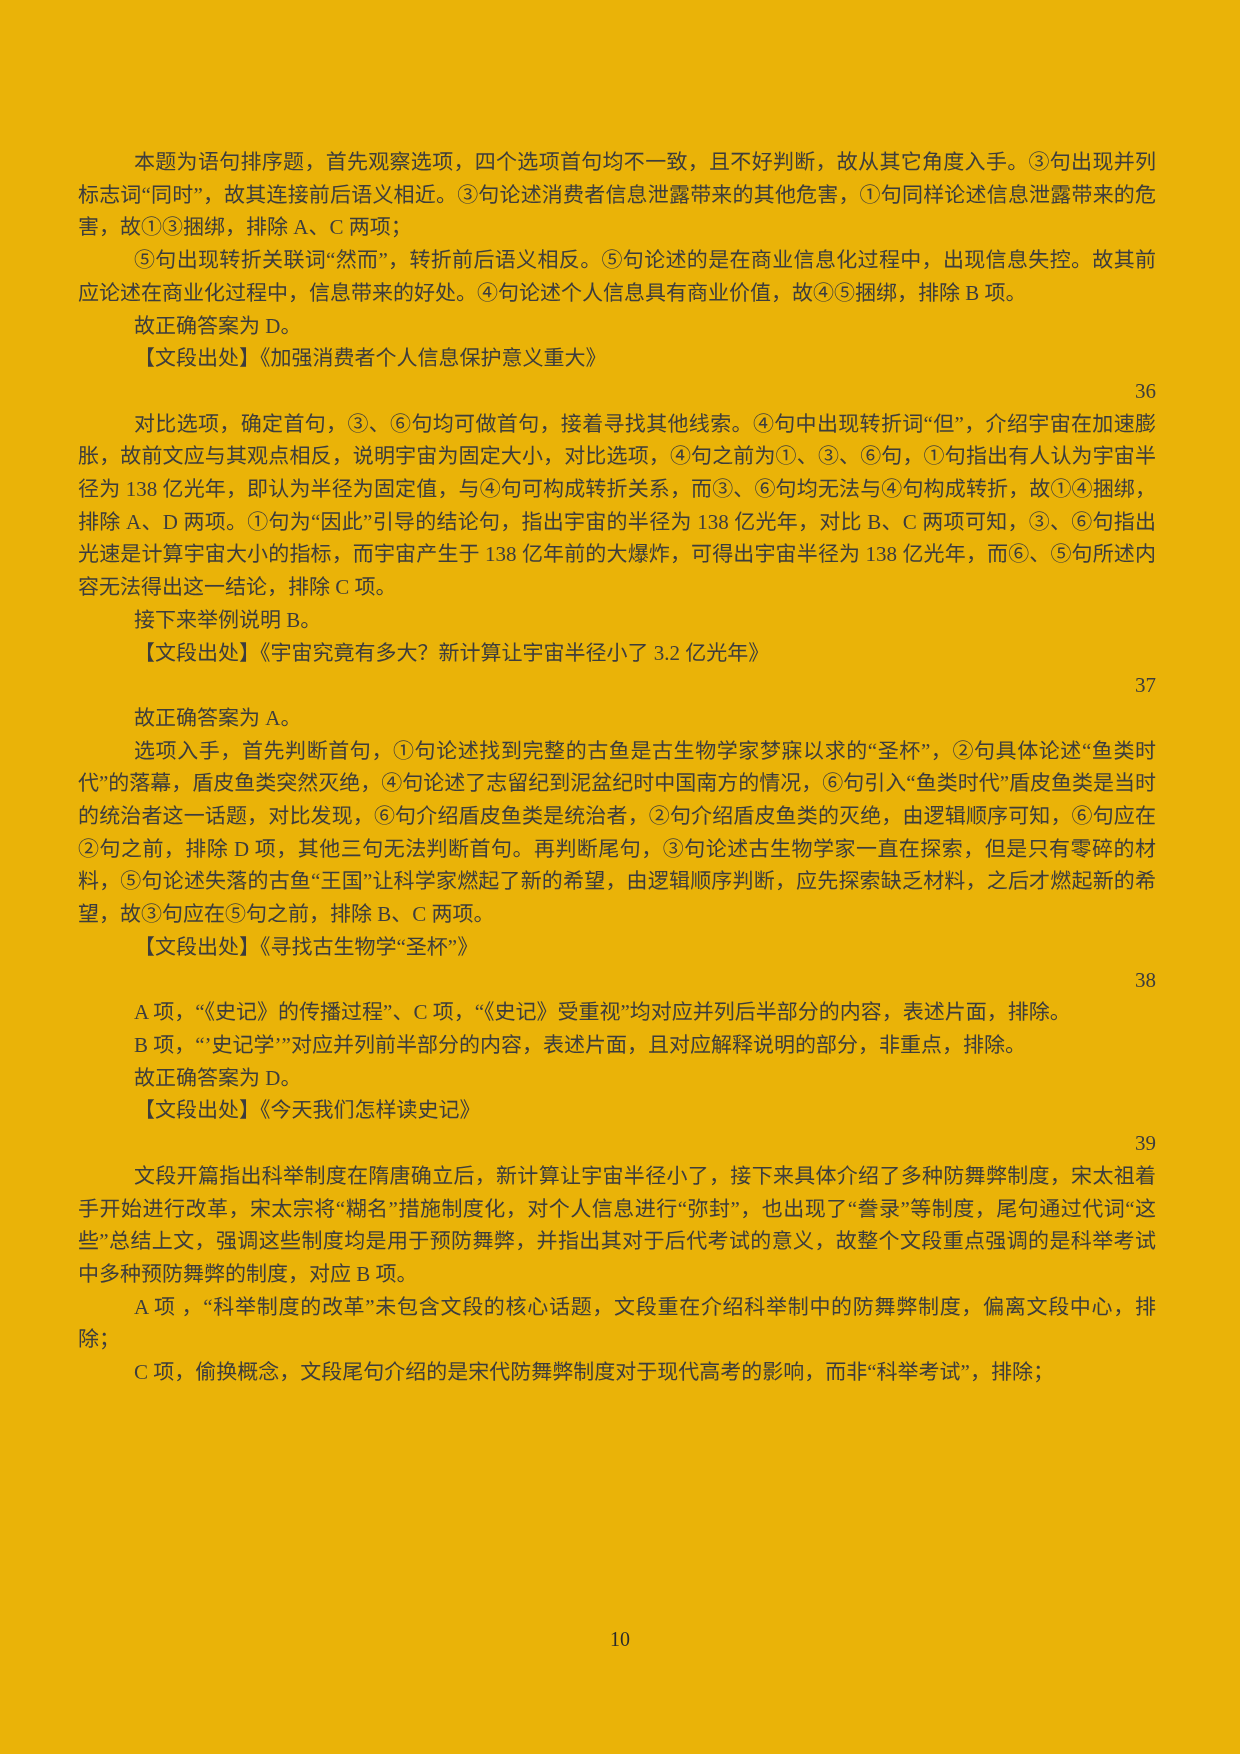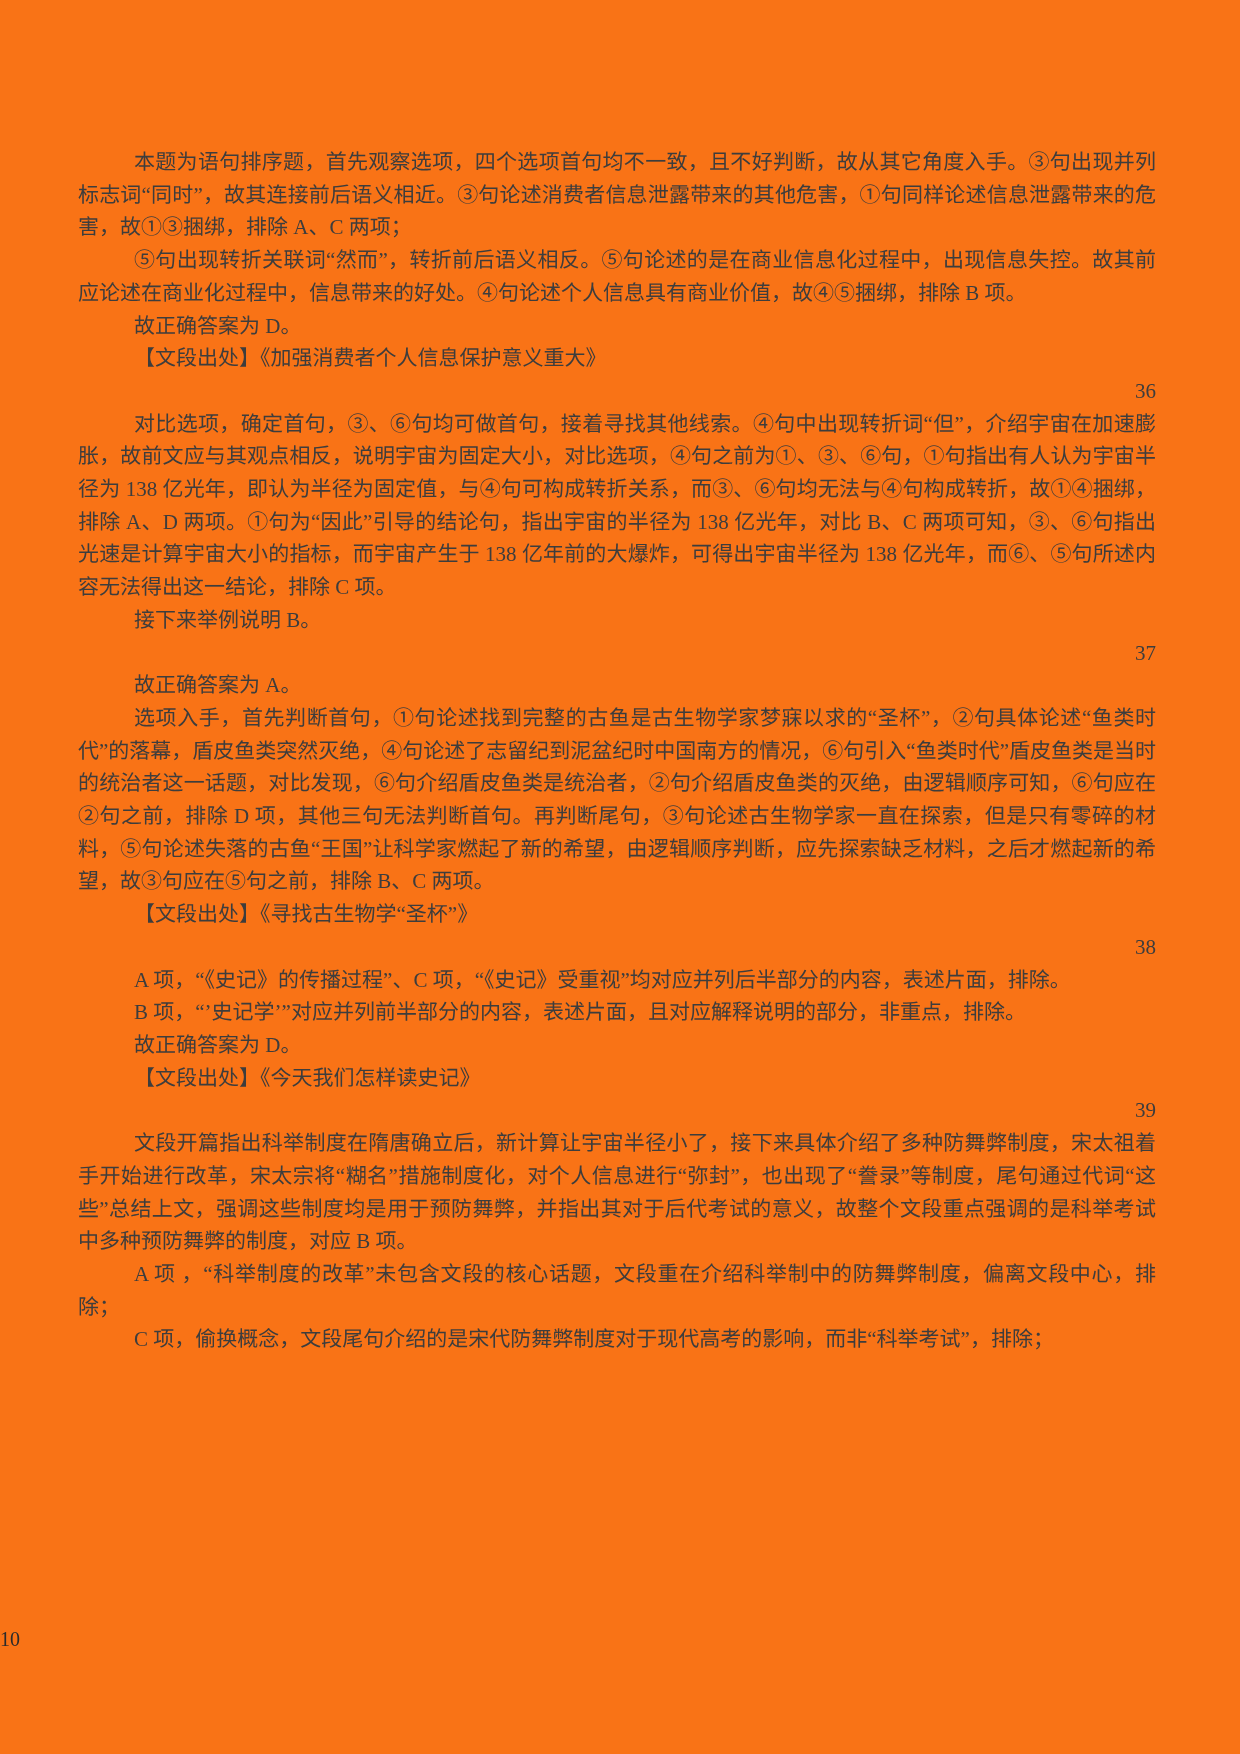--- a/index.html
+++ b/index.html
@@ -12,21 +12,21 @@
     height: 1754px;
     position: relative;
     font-family: "Liberation Serif", "DejaVu Serif", serif;
     overflow: hidden;
   }
   .page {
     position: absolute;
     left: 0; top: 0;
     width: 1240px;
     height: 1754px;
-    background: #f97316;
+    background: #eab308;
   }
   .content {
     position: absolute;
     left: 78px;
     top: 146px;
     width: 1078px;
   }
   p.doc-line {
     margin: 0;
     padding: 0;
@@ -40,37 +40,38 @@
     font-weight: 400;
   }
   p.q-number {
     text-align: right;
   }
   .footer {
     position: absolute;
     top: 1628px;
     left: 0;
     width: 1240px;
-    text-align: left;
+    text-align: center;
     font-size: 20px;
     color: #2b2b2b;
   }
 </style>
 </head>
 <body>
 
 <div class="page">
   <div class="content">
     <p class="doc-line">本题为语句排序题，首先观察选项，四个选项首句均不一致，且不好判断，故从其它角度入手。③句出现并列标志词“同时”，故其连接前后语义相近。③句论述消费者信息泄露带来的其他危害，①句同样论述信息泄露带来的危害，故①③捆绑，排除 A、C 两项；</p>
     <p class="doc-line">⑤句出现转折关联词“然而”，转折前后语义相反。⑤句论述的是在商业信息化过程中，出现信息失控。故其前应论述在商业化过程中，信息带来的好处。④句论述个人信息具有商业价值，故④⑤捆绑，排除 B 项。</p>
     <p class="doc-line">故正确答案为 D。</p>
     <p class="doc-line">【文段出处】《加强消费者个人信息保护意义重大》</p>
     <p class="doc-line q-number">36</p>
     <p class="doc-line">对比选项，确定首句，③、⑥句均可做首句，接着寻找其他线索。④句中出现转折词“但”，介绍宇宙在加速膨胀，故前文应与其观点相反，说明宇宙为固定大小，对比选项，④句之前为①、③、⑥句，①句指出有人认为宇宙半径为 138 亿光年，即认为半径为固定值，与④句可构成转折关系，而③、⑥句均无法与④句构成转折，故①④捆绑，排除 A、D 两项。①句为“因此”引导的结论句，指出宇宙的半径为 138 亿光年，对比 B、C 两项可知，③、⑥句指出光速是计算宇宙大小的指标，而宇宙产生于 138 亿年前的大爆炸，可得出宇宙半径为 138 亿光年，而⑥、⑤句所述内容无法得出这一结论，排除 C 项。</p>
     <p class="doc-line">接下来举例说明 B。</p>
+    <p class="doc-line">【文段出处】《宇宙究竟有多大？新计算让宇宙半径小了 3.2 亿光年》</p>
     <p class="doc-line q-number">37</p>
     <p class="doc-line">故正确答案为 A。</p>
     <p class="doc-line">选项入手，首先判断首句，①句论述找到完整的古鱼是古生物学家梦寐以求的“圣杯”，②句具体论述“鱼类时代”的落幕，盾皮鱼类突然灭绝，④句论述了志留纪到泥盆纪时中国南方的情况，⑥句引入“鱼类时代”盾皮鱼类是当时的统治者这一话题，对比发现，⑥句介绍盾皮鱼类是统治者，②句介绍盾皮鱼类的灭绝，由逻辑顺序可知，⑥句应在②句之前，排除 D 项，其他三句无法判断首句。再判断尾句，③句论述古生物学家一直在探索，但是只有零碎的材料，⑤句论述失落的古鱼“王国”让科学家燃起了新的希望，由逻辑顺序判断，应先探索缺乏材料，之后才燃起新的希望，故③句应在⑤句之前，排除 B、C 两项。</p>
     <p class="doc-line">【文段出处】《寻找古生物学“圣杯”》</p>
     <p class="doc-line q-number">38</p>
     <p class="doc-line">A 项，“《史记》的传播过程”、C 项，“《史记》受重视”均对应并列后半部分的内容，表述片面，排除。</p>
     <p class="doc-line">B 项，“’史记学’”对应并列前半部分的内容，表述片面，且对应解释说明的部分，非重点，排除。</p>
     <p class="doc-line">故正确答案为 D。</p>
     <p class="doc-line">【文段出处】《今天我们怎样读史记》</p>
     <p class="doc-line q-number">39</p>

